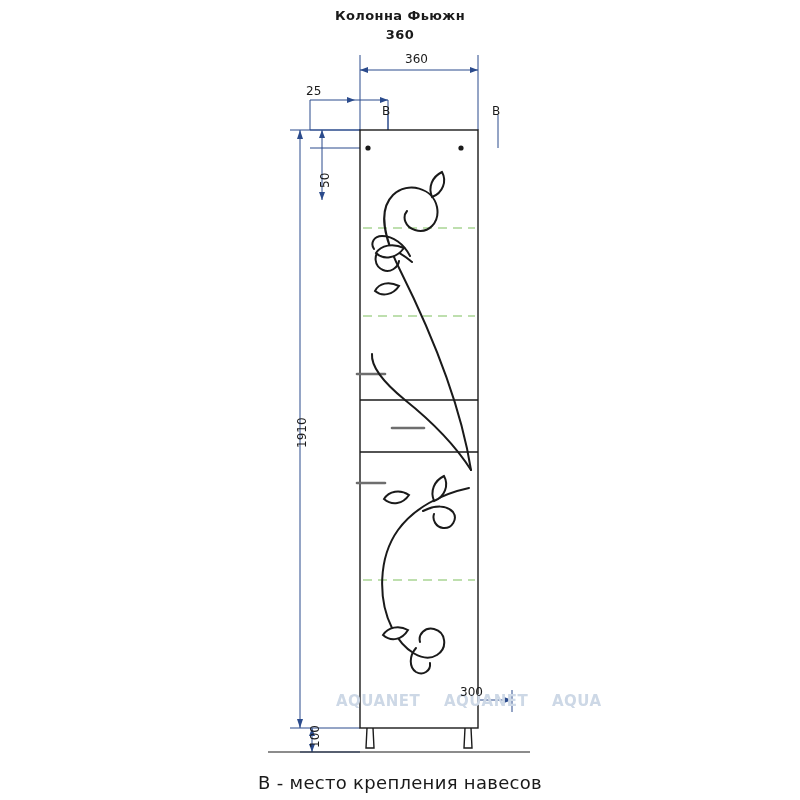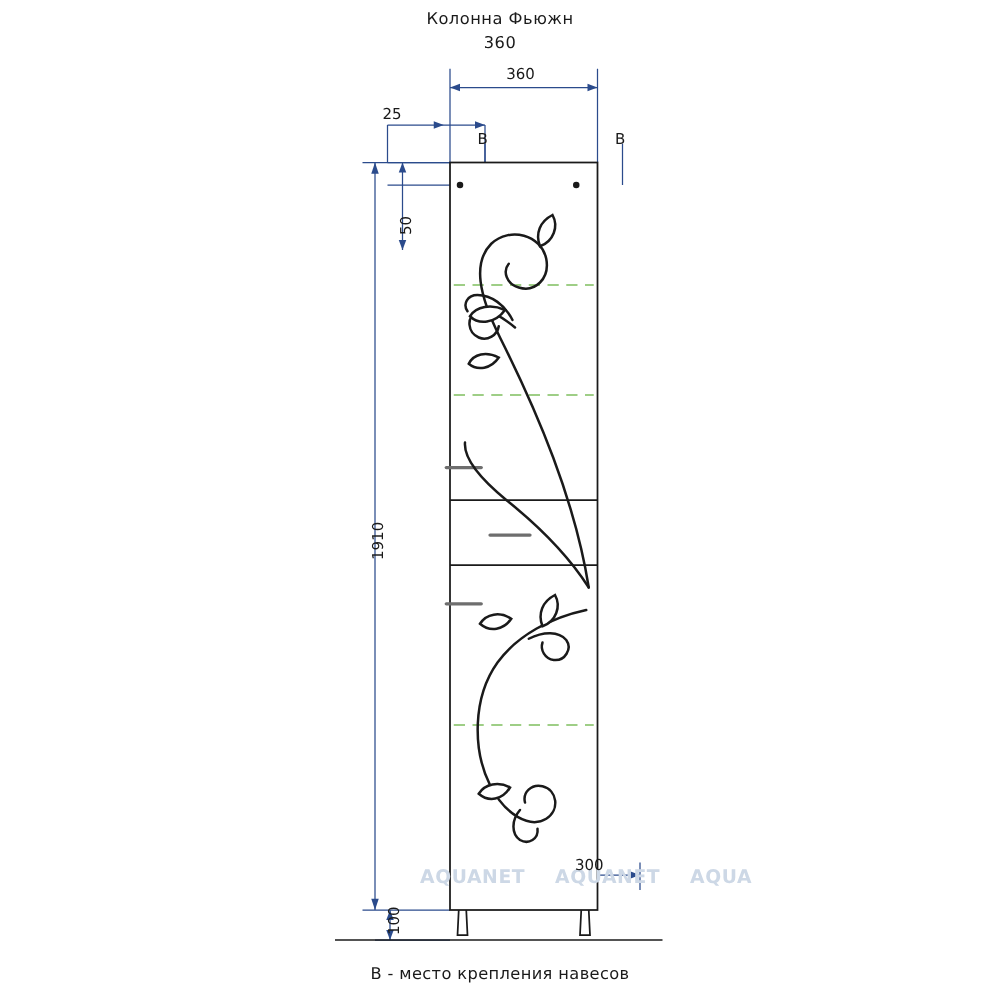--- a/index.html
+++ b/index.html
@@ -23,28 +23,29 @@
   }
   .title-block {
     position: absolute;
     top: 6px;
     left: 0;
     width: 800px;
     text-align: center;
     line-height: 19px;
     font-size: 13px;
     letter-spacing: 0.4px;
+    font-weight: bold;
   }
   .footnote {
     position: absolute;
     top: 772px;
     left: 0;
     width: 800px;
     text-align: center;
-    font-size: 13px;
+    font-size: 18px;
     letter-spacing: 0.3px;
   }
   .dim-label {
     position: absolute;
     font-size: 12px;
     color: #1a1a1a;
     white-space: nowrap;
   }
   .dim-label.vert {
     transform: rotate(-90deg);

